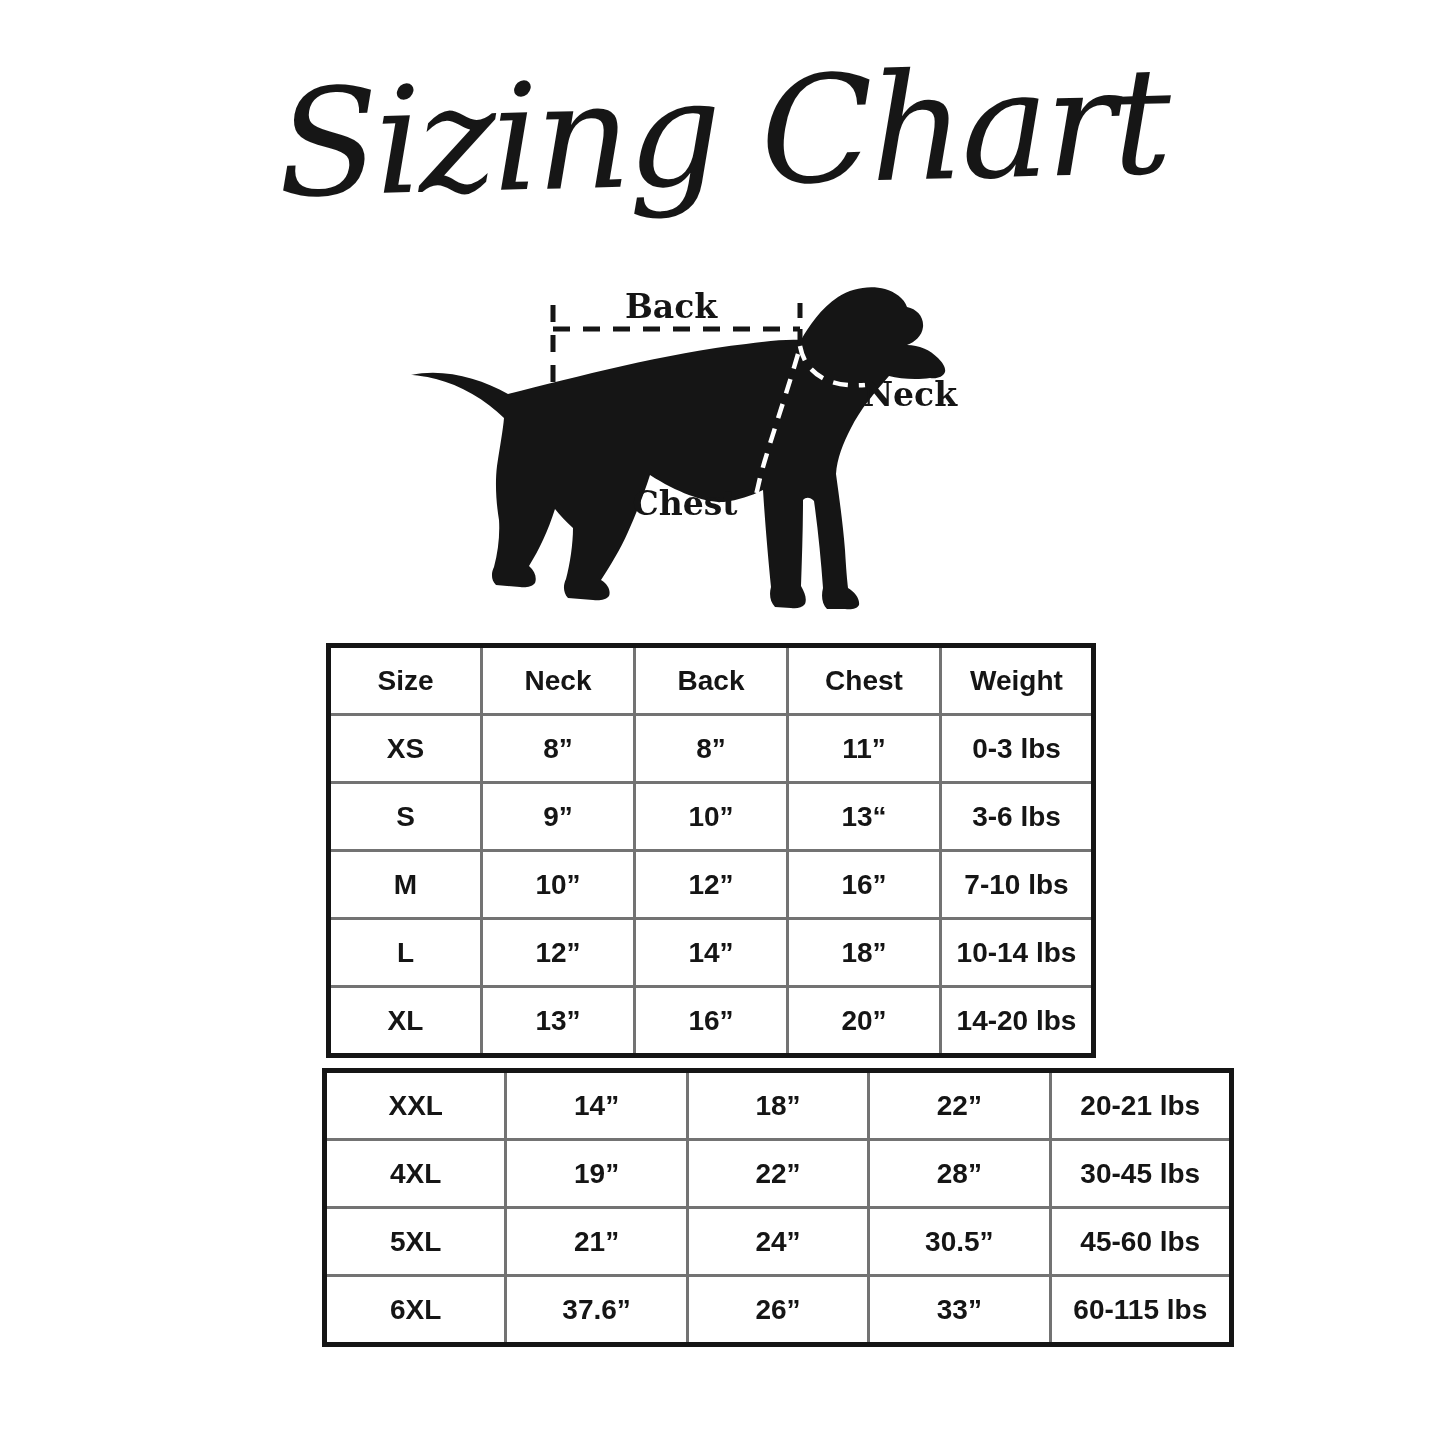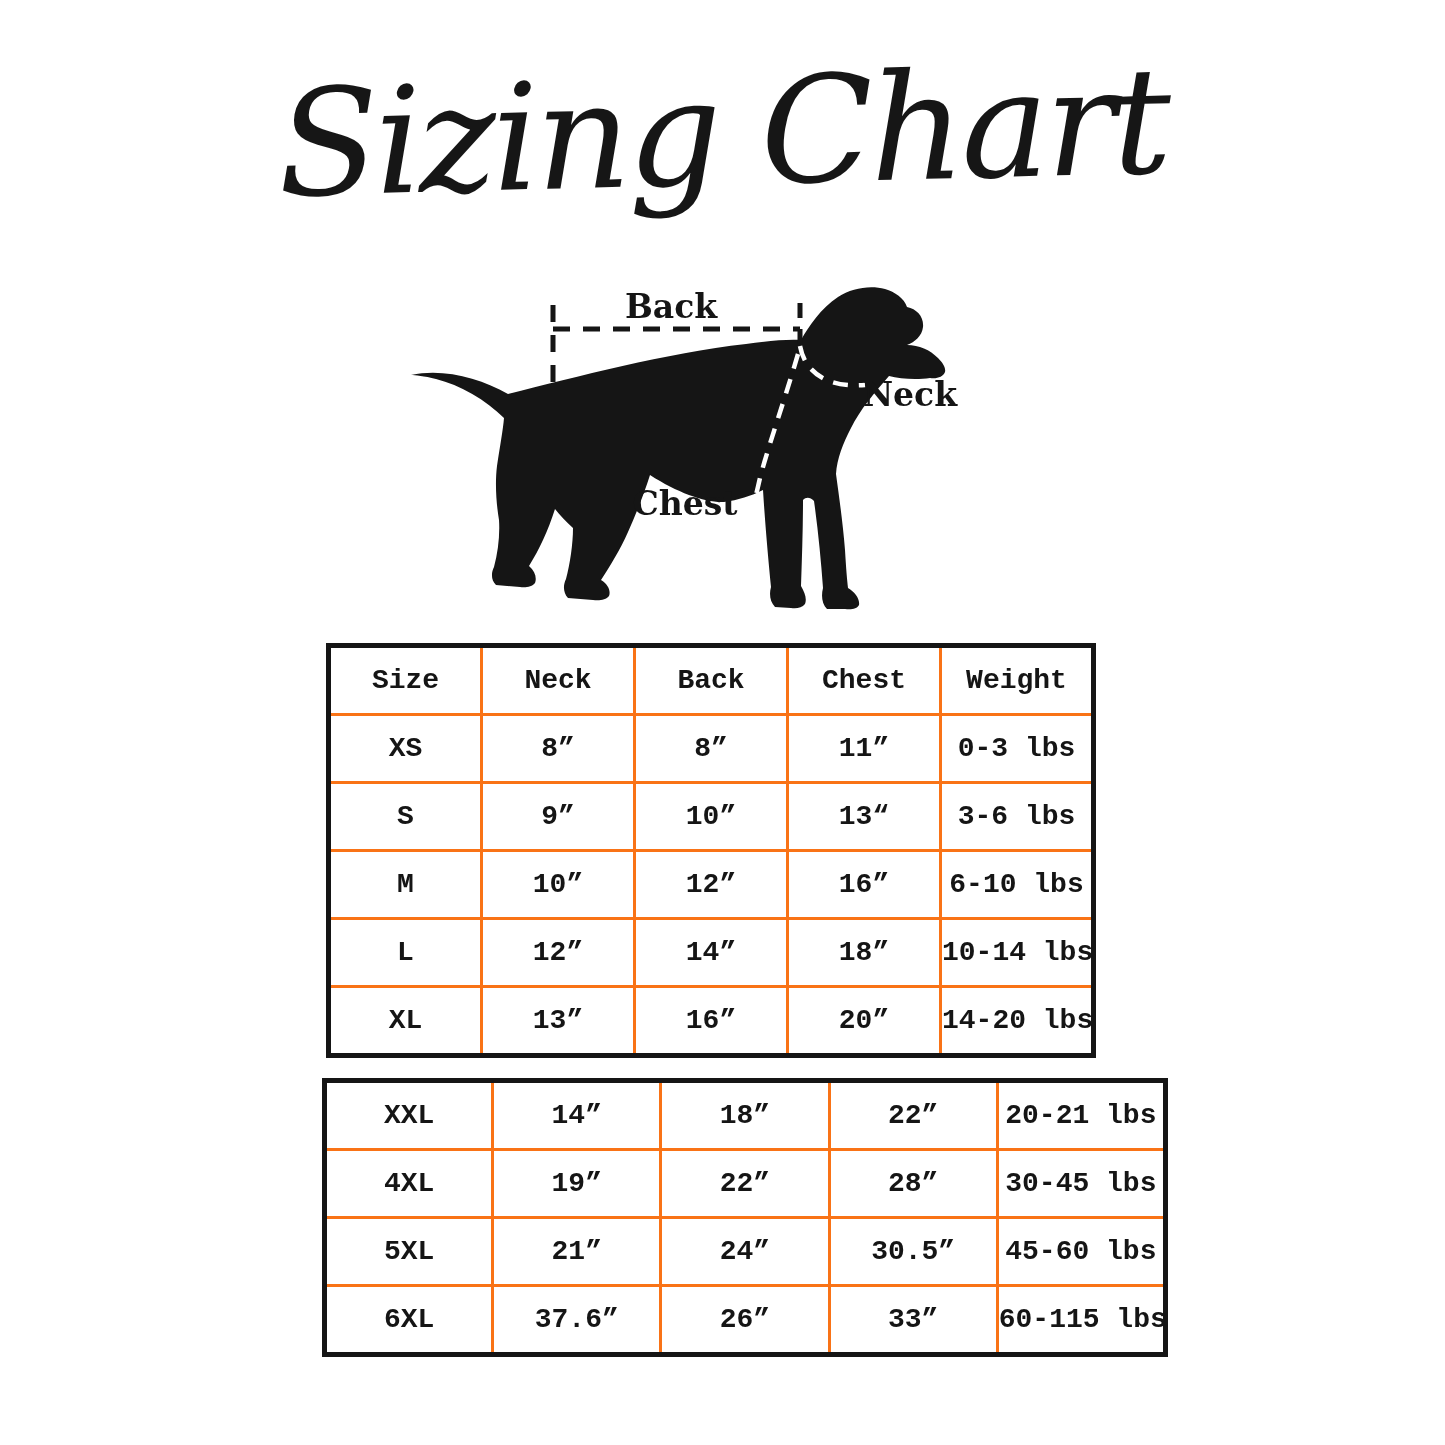--- a/index.html
+++ b/index.html
@@ -15,25 +15,25 @@
     font-family:"DejaVu Serif","Liberation Serif",serif;
     font-style:italic;font-weight:400;
     font-size:148px;letter-spacing:-4px;line-height:1.45;
     transform:rotate(-1.5deg);
     color:#161616;white-space:nowrap;
   }
   .diagram{position:absolute;left:408px;top:282px;width:650px;height:358px;}
   .tables{position:absolute;left:326px;top:643px;width:780px;}
   table{border-collapse:collapse;table-layout:fixed;background:#fff;}
   .t-upper{width:770px;border:5px solid #151515;}
-  .t-lower{width:846px;border:5px solid #151515;margin-left:-4px;margin-top:20px;}
+  .t-lower{width:912px;border:5px solid #151515;margin-left:-4px;margin-top:10px;}
   th,td{
-    border:3px solid #f97316;
+    border:3px solid #737373;
     height:65px;padding:0;text-align:center;vertical-align:middle;
-    font-family:Liberation Mono, monospace;
+    font-family:Liberation Sans, sans-serif;
     font-weight:bold;font-size:28px;color:#151515;white-space:nowrap;
   }
   col{width:20%;}
   .svg-label{
     font-family:"DejaVu Serif","Liberation Serif",serif;
     font-weight:bold;fill:#151515;
   }
 </style>
 </head>
 <body>
@@ -137,21 +137,21 @@
         <td>9”</td>
         <td>10”</td>
         <td>13“</td>
         <td>3-6 lbs</td>
       </tr>
       <tr>
         <td>M</td>
         <td>10”</td>
         <td>12”</td>
         <td>16”</td>
-        <td>6-10 lbs</td>
+        <td>7-10 lbs</td>
       </tr>
       <tr>
         <td>L</td>
         <td>12”</td>
         <td>14”</td>
         <td>18”</td>
         <td>10-14 lbs</td>
       </tr>
       <tr>
         <td>XL</td>

